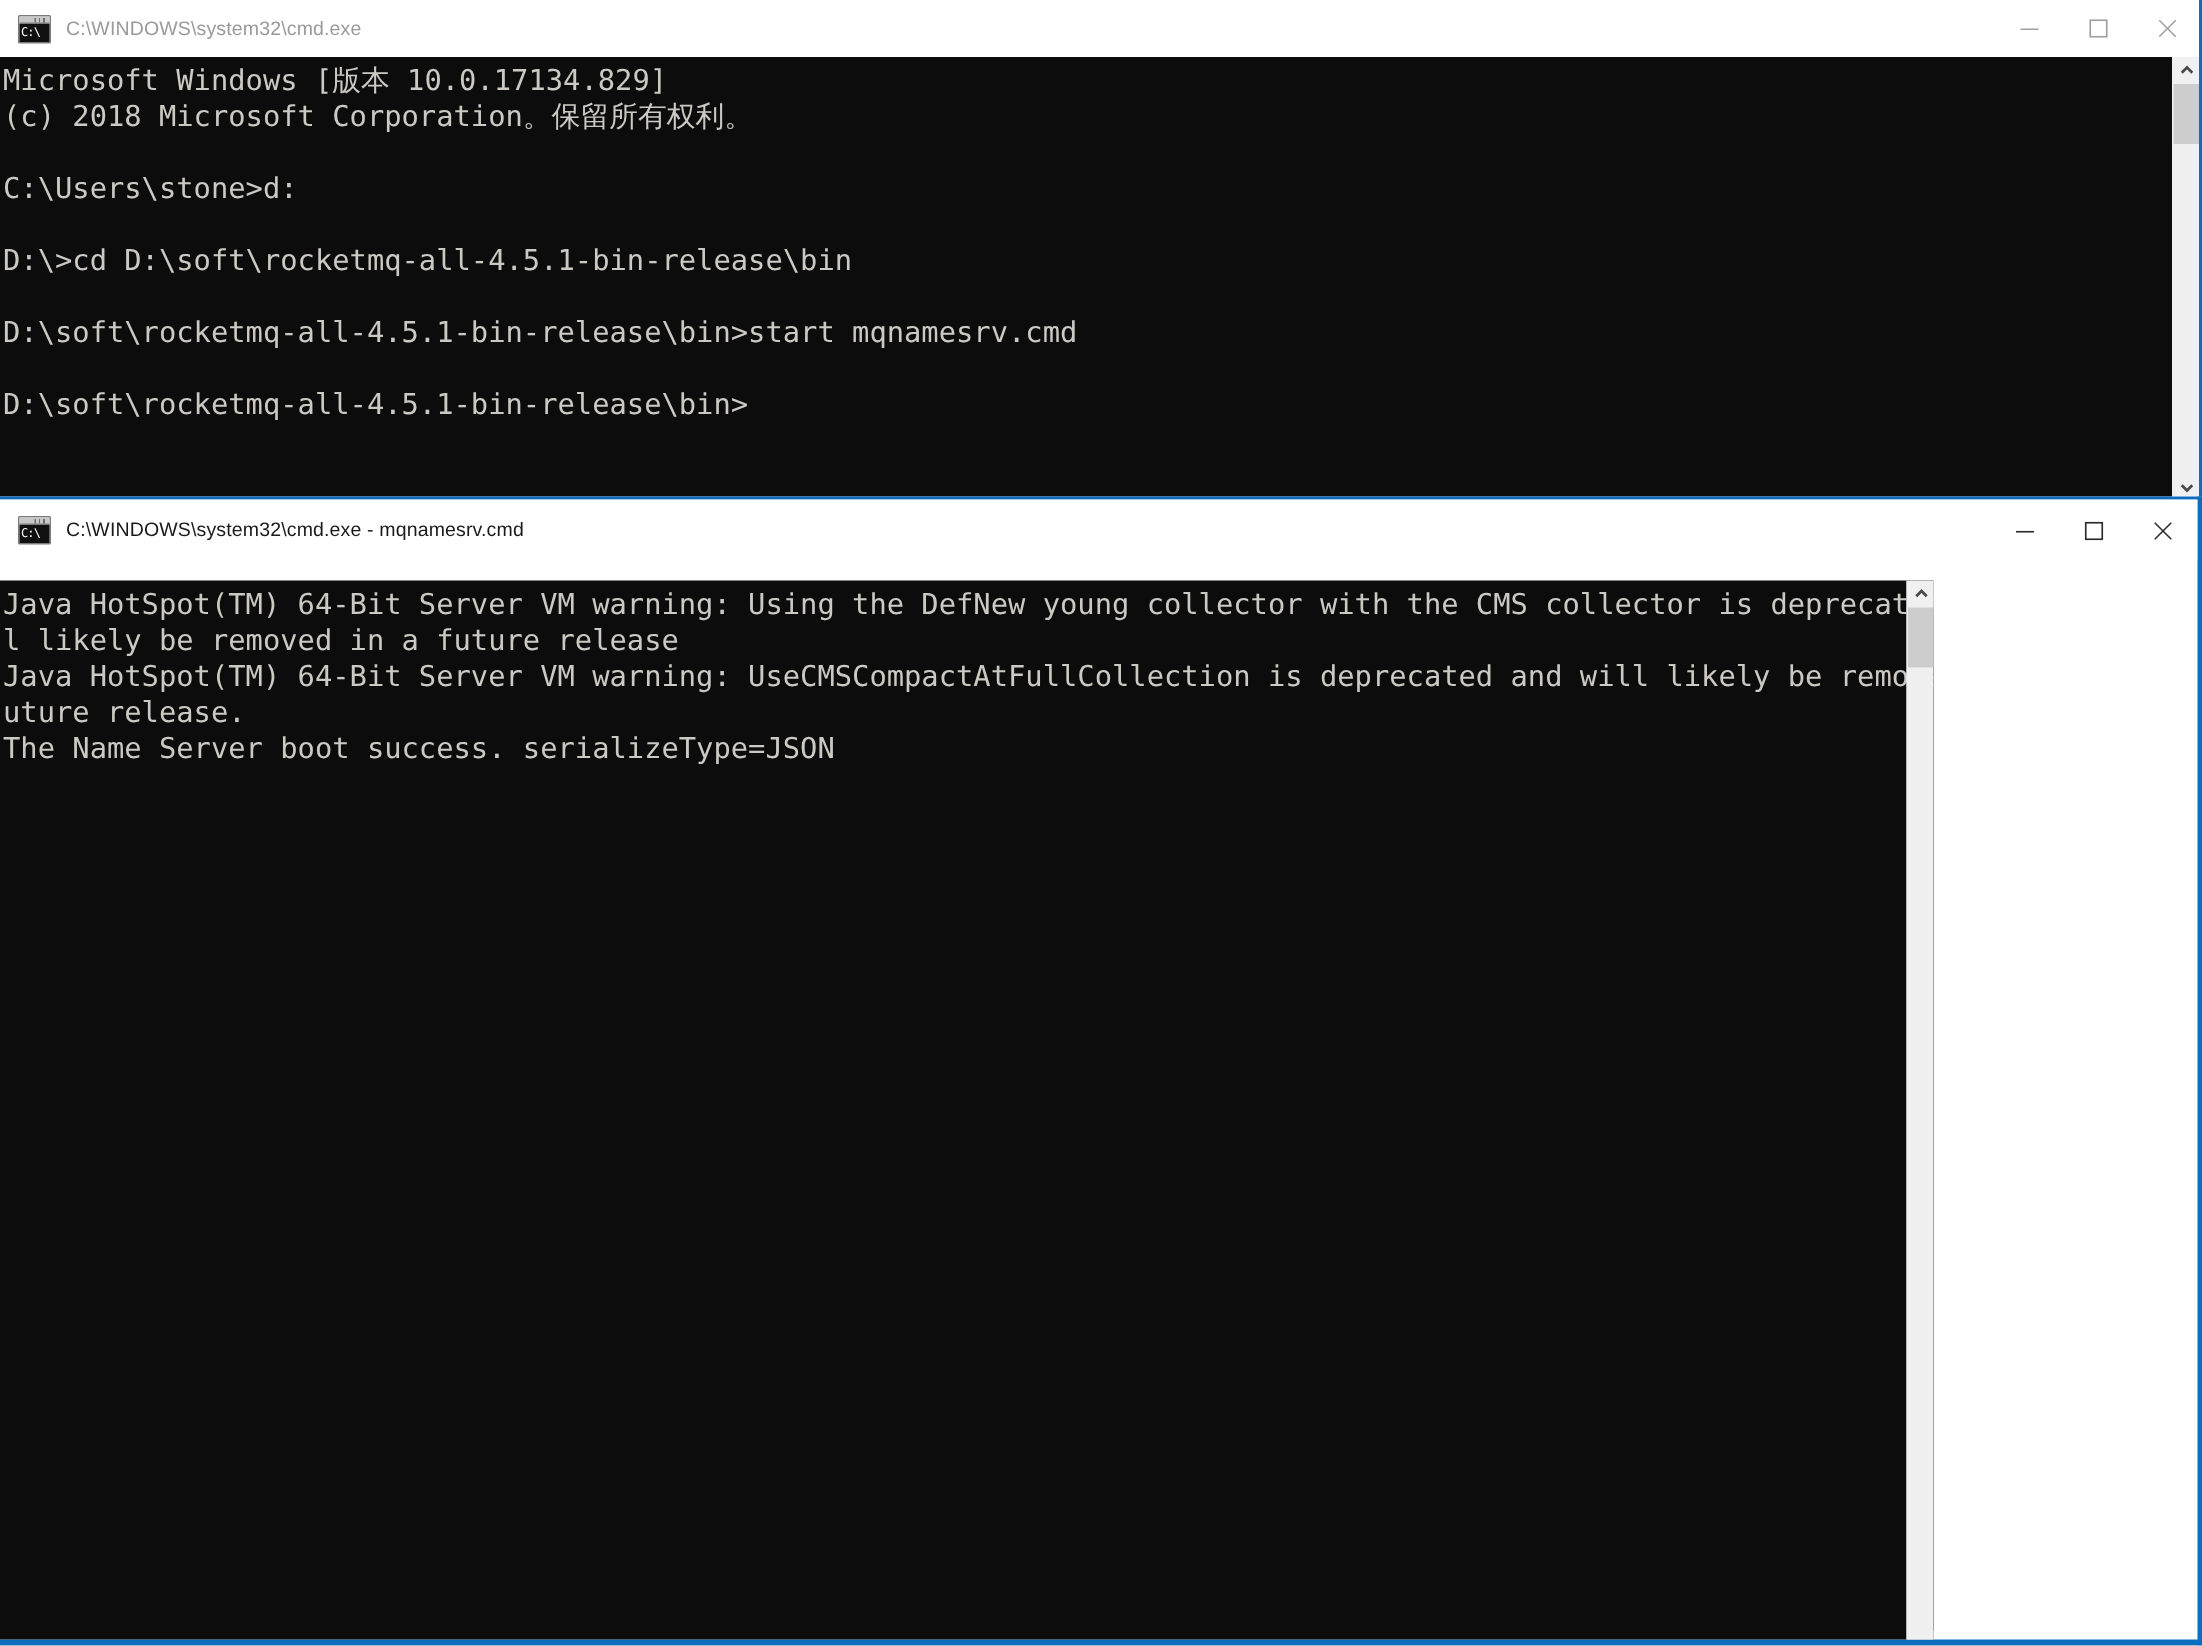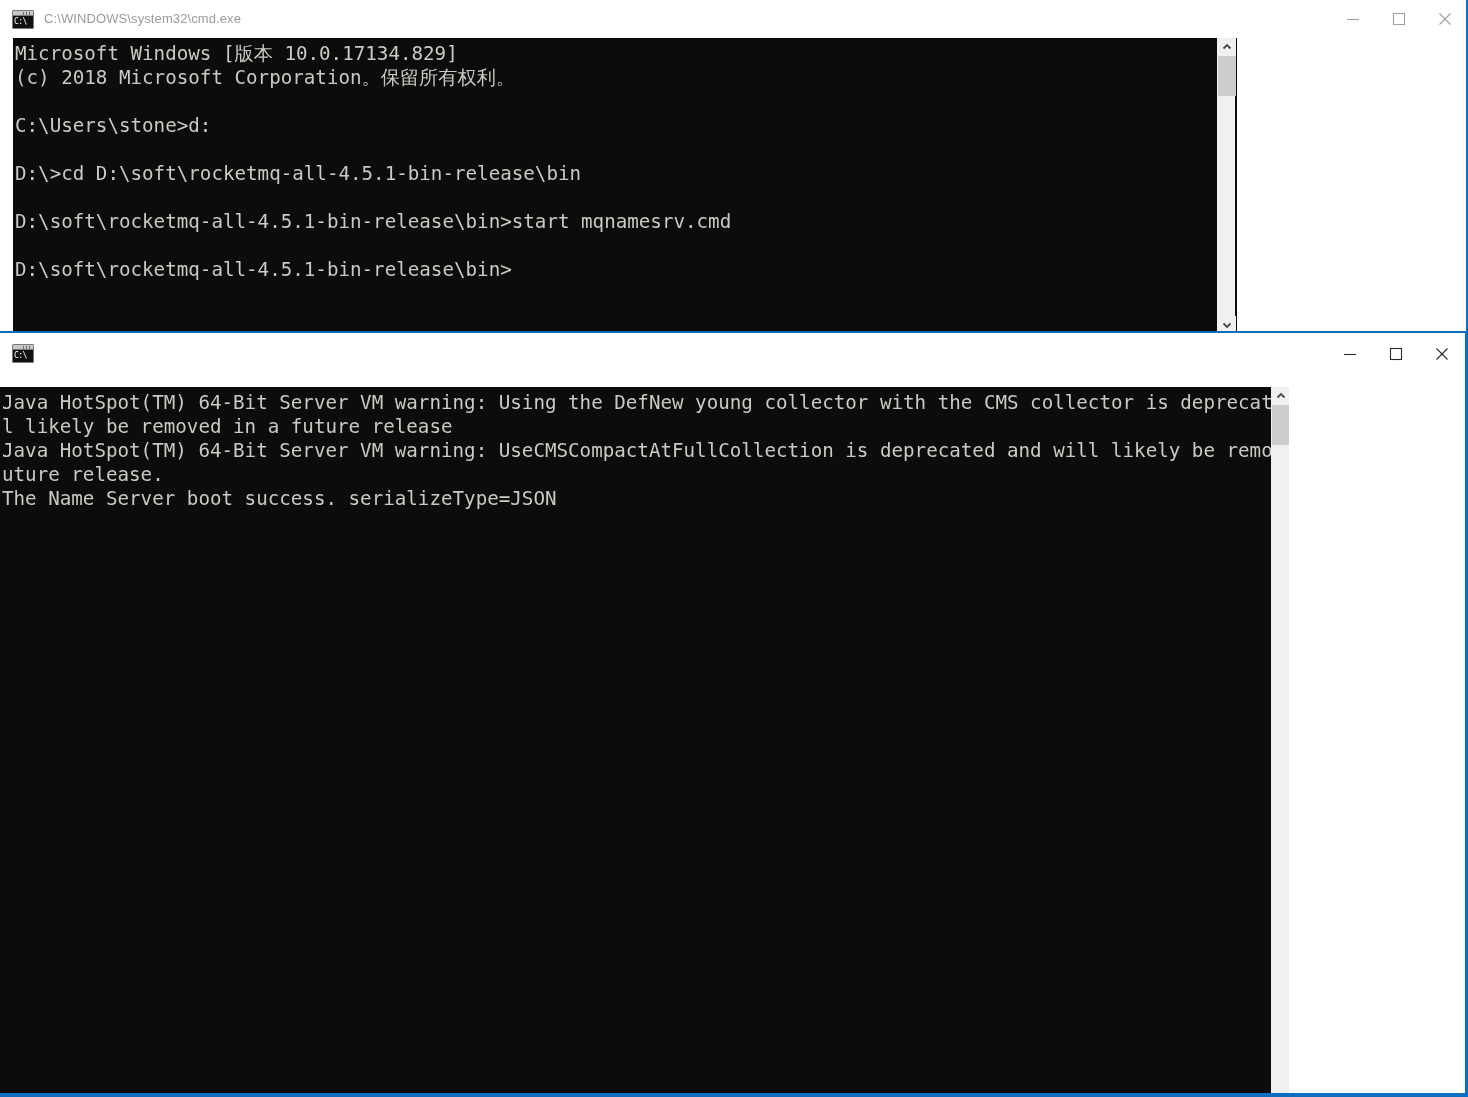--- a/index.html
+++ b/index.html
@@ -172,23 +172,23 @@
 
   
   #win1 {
     left: 0;
     top: 0;
     width: 1468px;
     height: 334px;
   }
   #win1 .console-area {
     position: absolute;
-    left: 13px;
+    left: 0;
     top: 38px;
-    width: 1224px;
+    width: 1468px;
     height: 296px;
   }
   #win1 .console-area .scrollbar { right: 2px; }
   #win1 .win-right-edge {
     position: absolute;
     top: 0;
     right: 0;
     width: 2px;
     height: 334px;
     background: #0d6ebf;
@@ -286,20 +286,21 @@
   <div class="cmd-window" id="win2">
 
     <div class="titlebar title-active">
       <div class="title-left">
         <span class="cmd-icon">
           <span class="ic-bar"></span>
           <span class="ic-dots"></span>
           <span class="ic-body"></span>
           <span class="ic-prompt">C:\</span>
         </span>
+        <span class="title-text">C:\WINDOWS\system32\cmd.exe - mqnamesrv.cmd</span>
       </div>
 
       <div class="caption-buttons">
         <div class="cap-btn" title="Minimize">
           <svg width="16" height="16" viewBox="0 0 16 16" fill="none" stroke-width="1.1">
             <line x1="2" y1="8.5" x2="14" y2="8.5"></line>
           </svg>
         </div>
         <div class="cap-btn" title="Maximize">
           <svg width="16" height="16" viewBox="0 0 16 16" fill="none" stroke-width="1.1">

